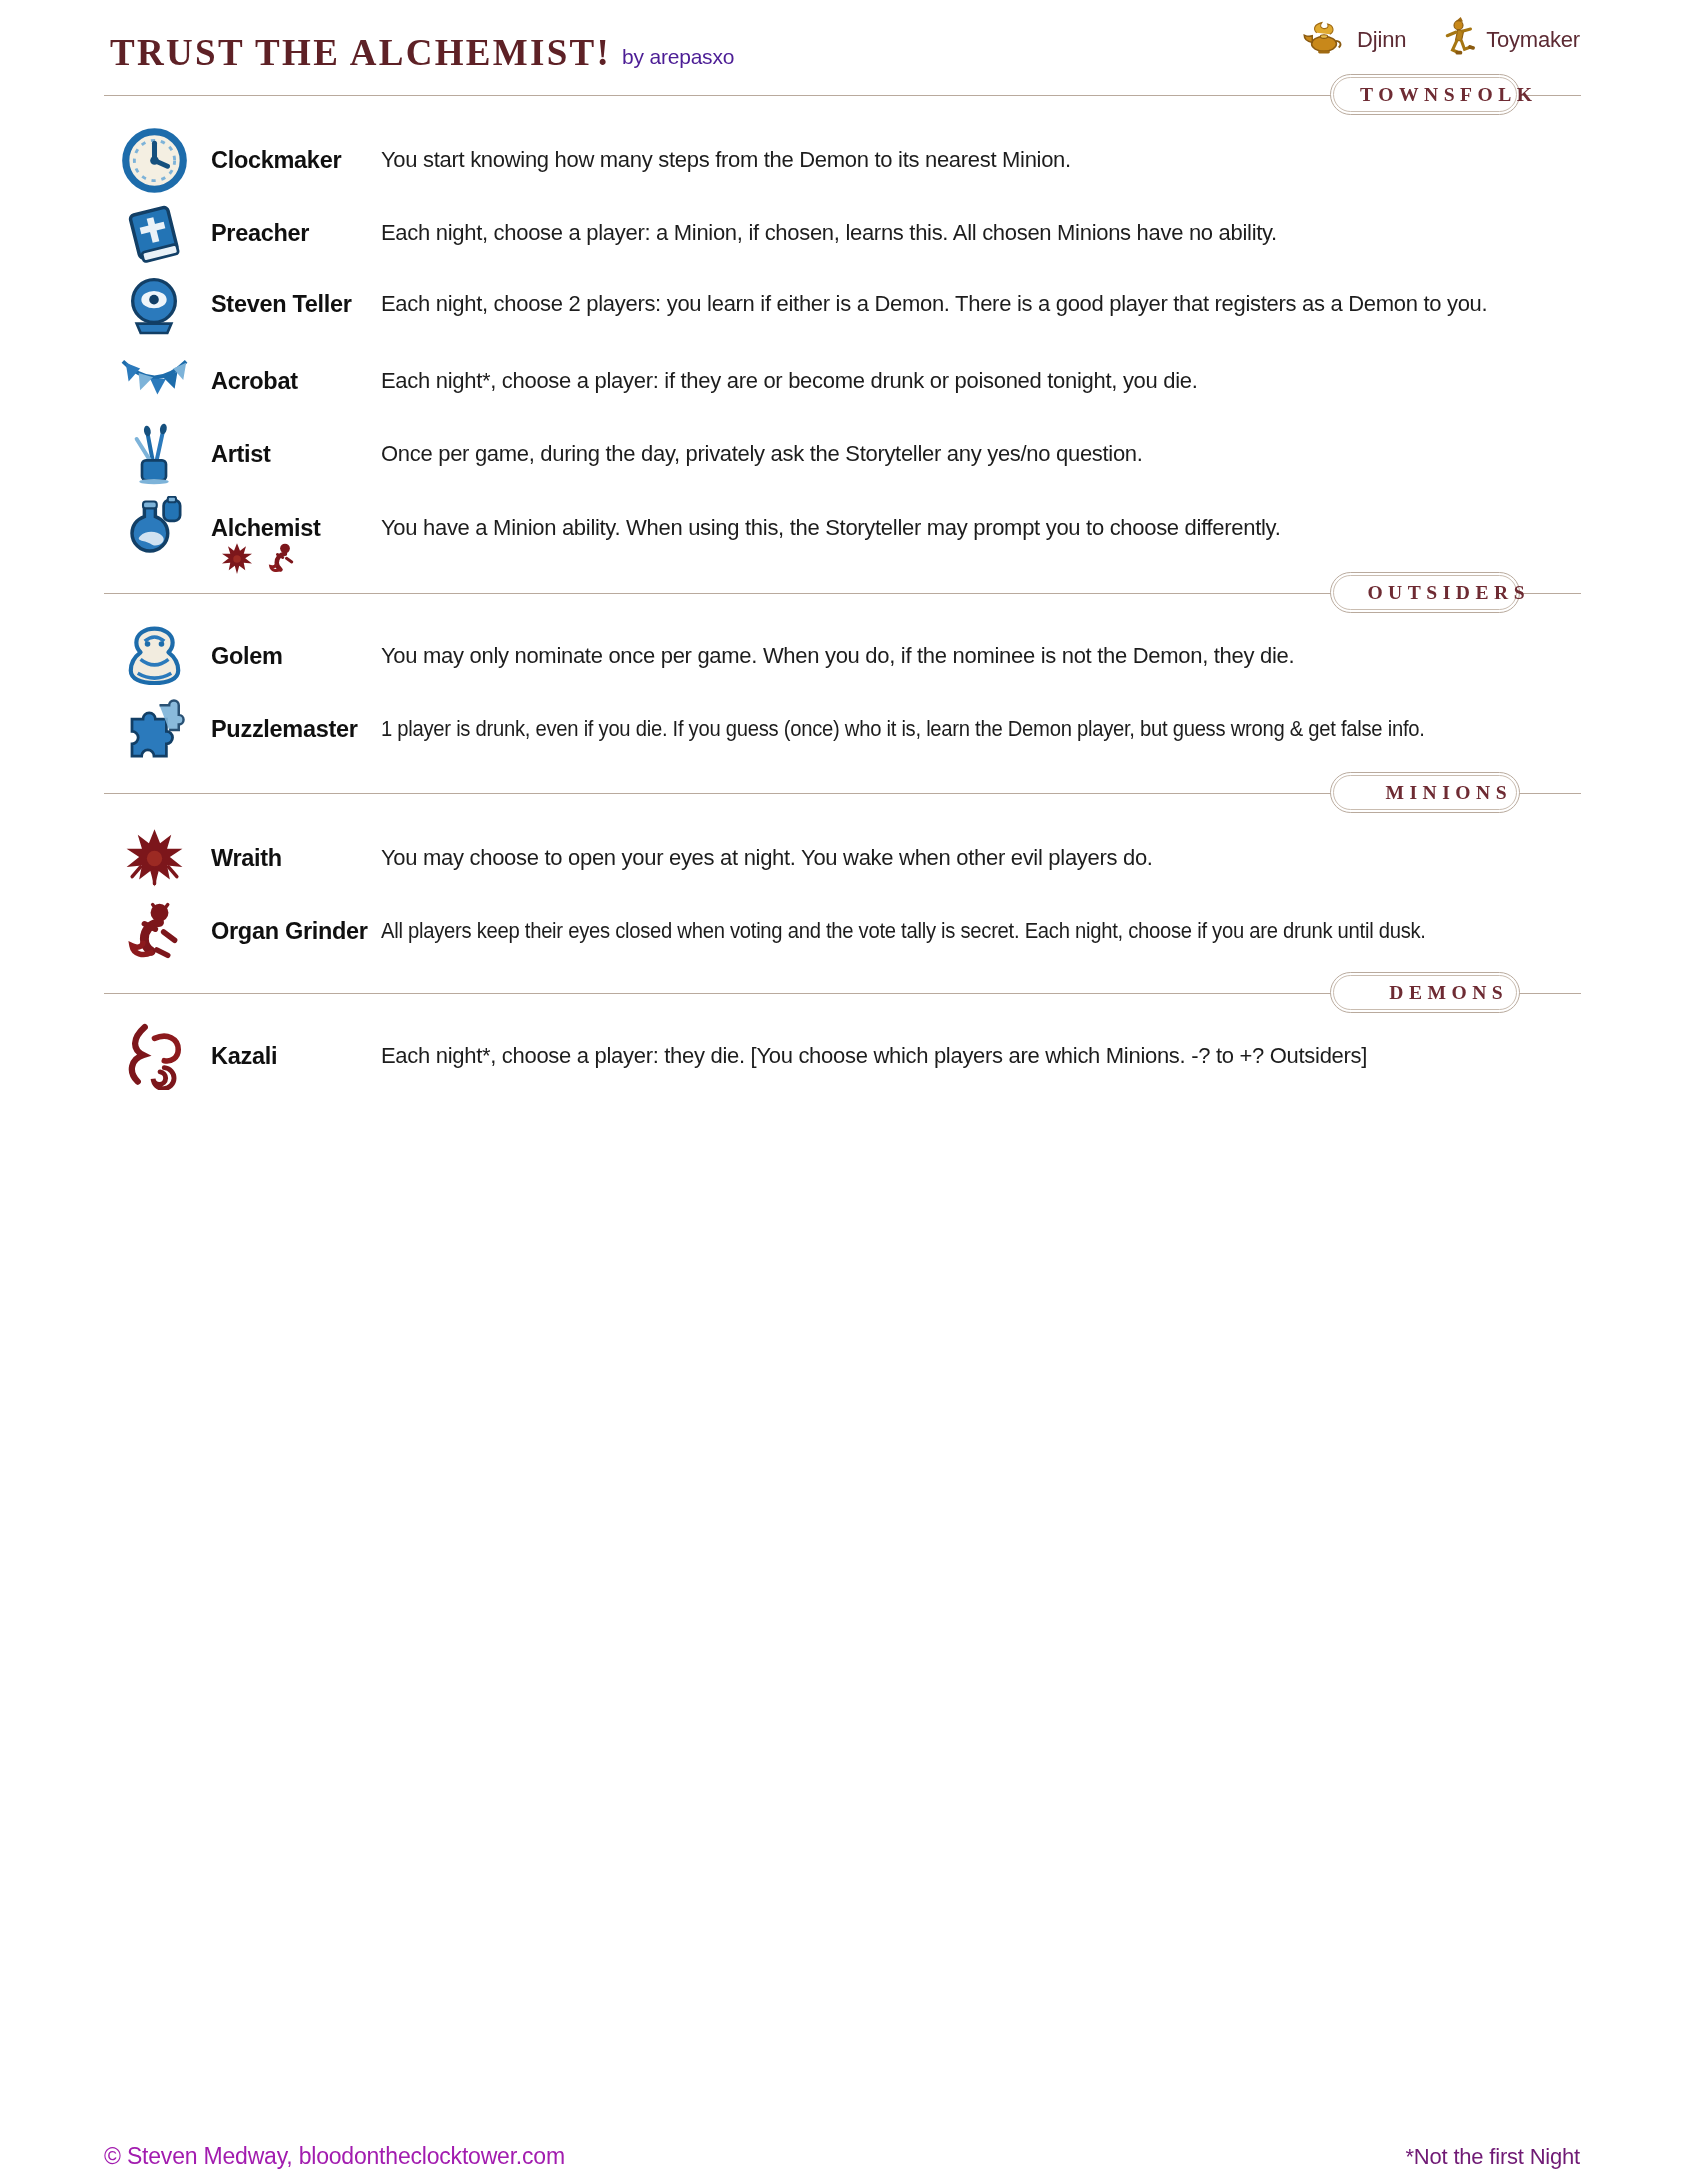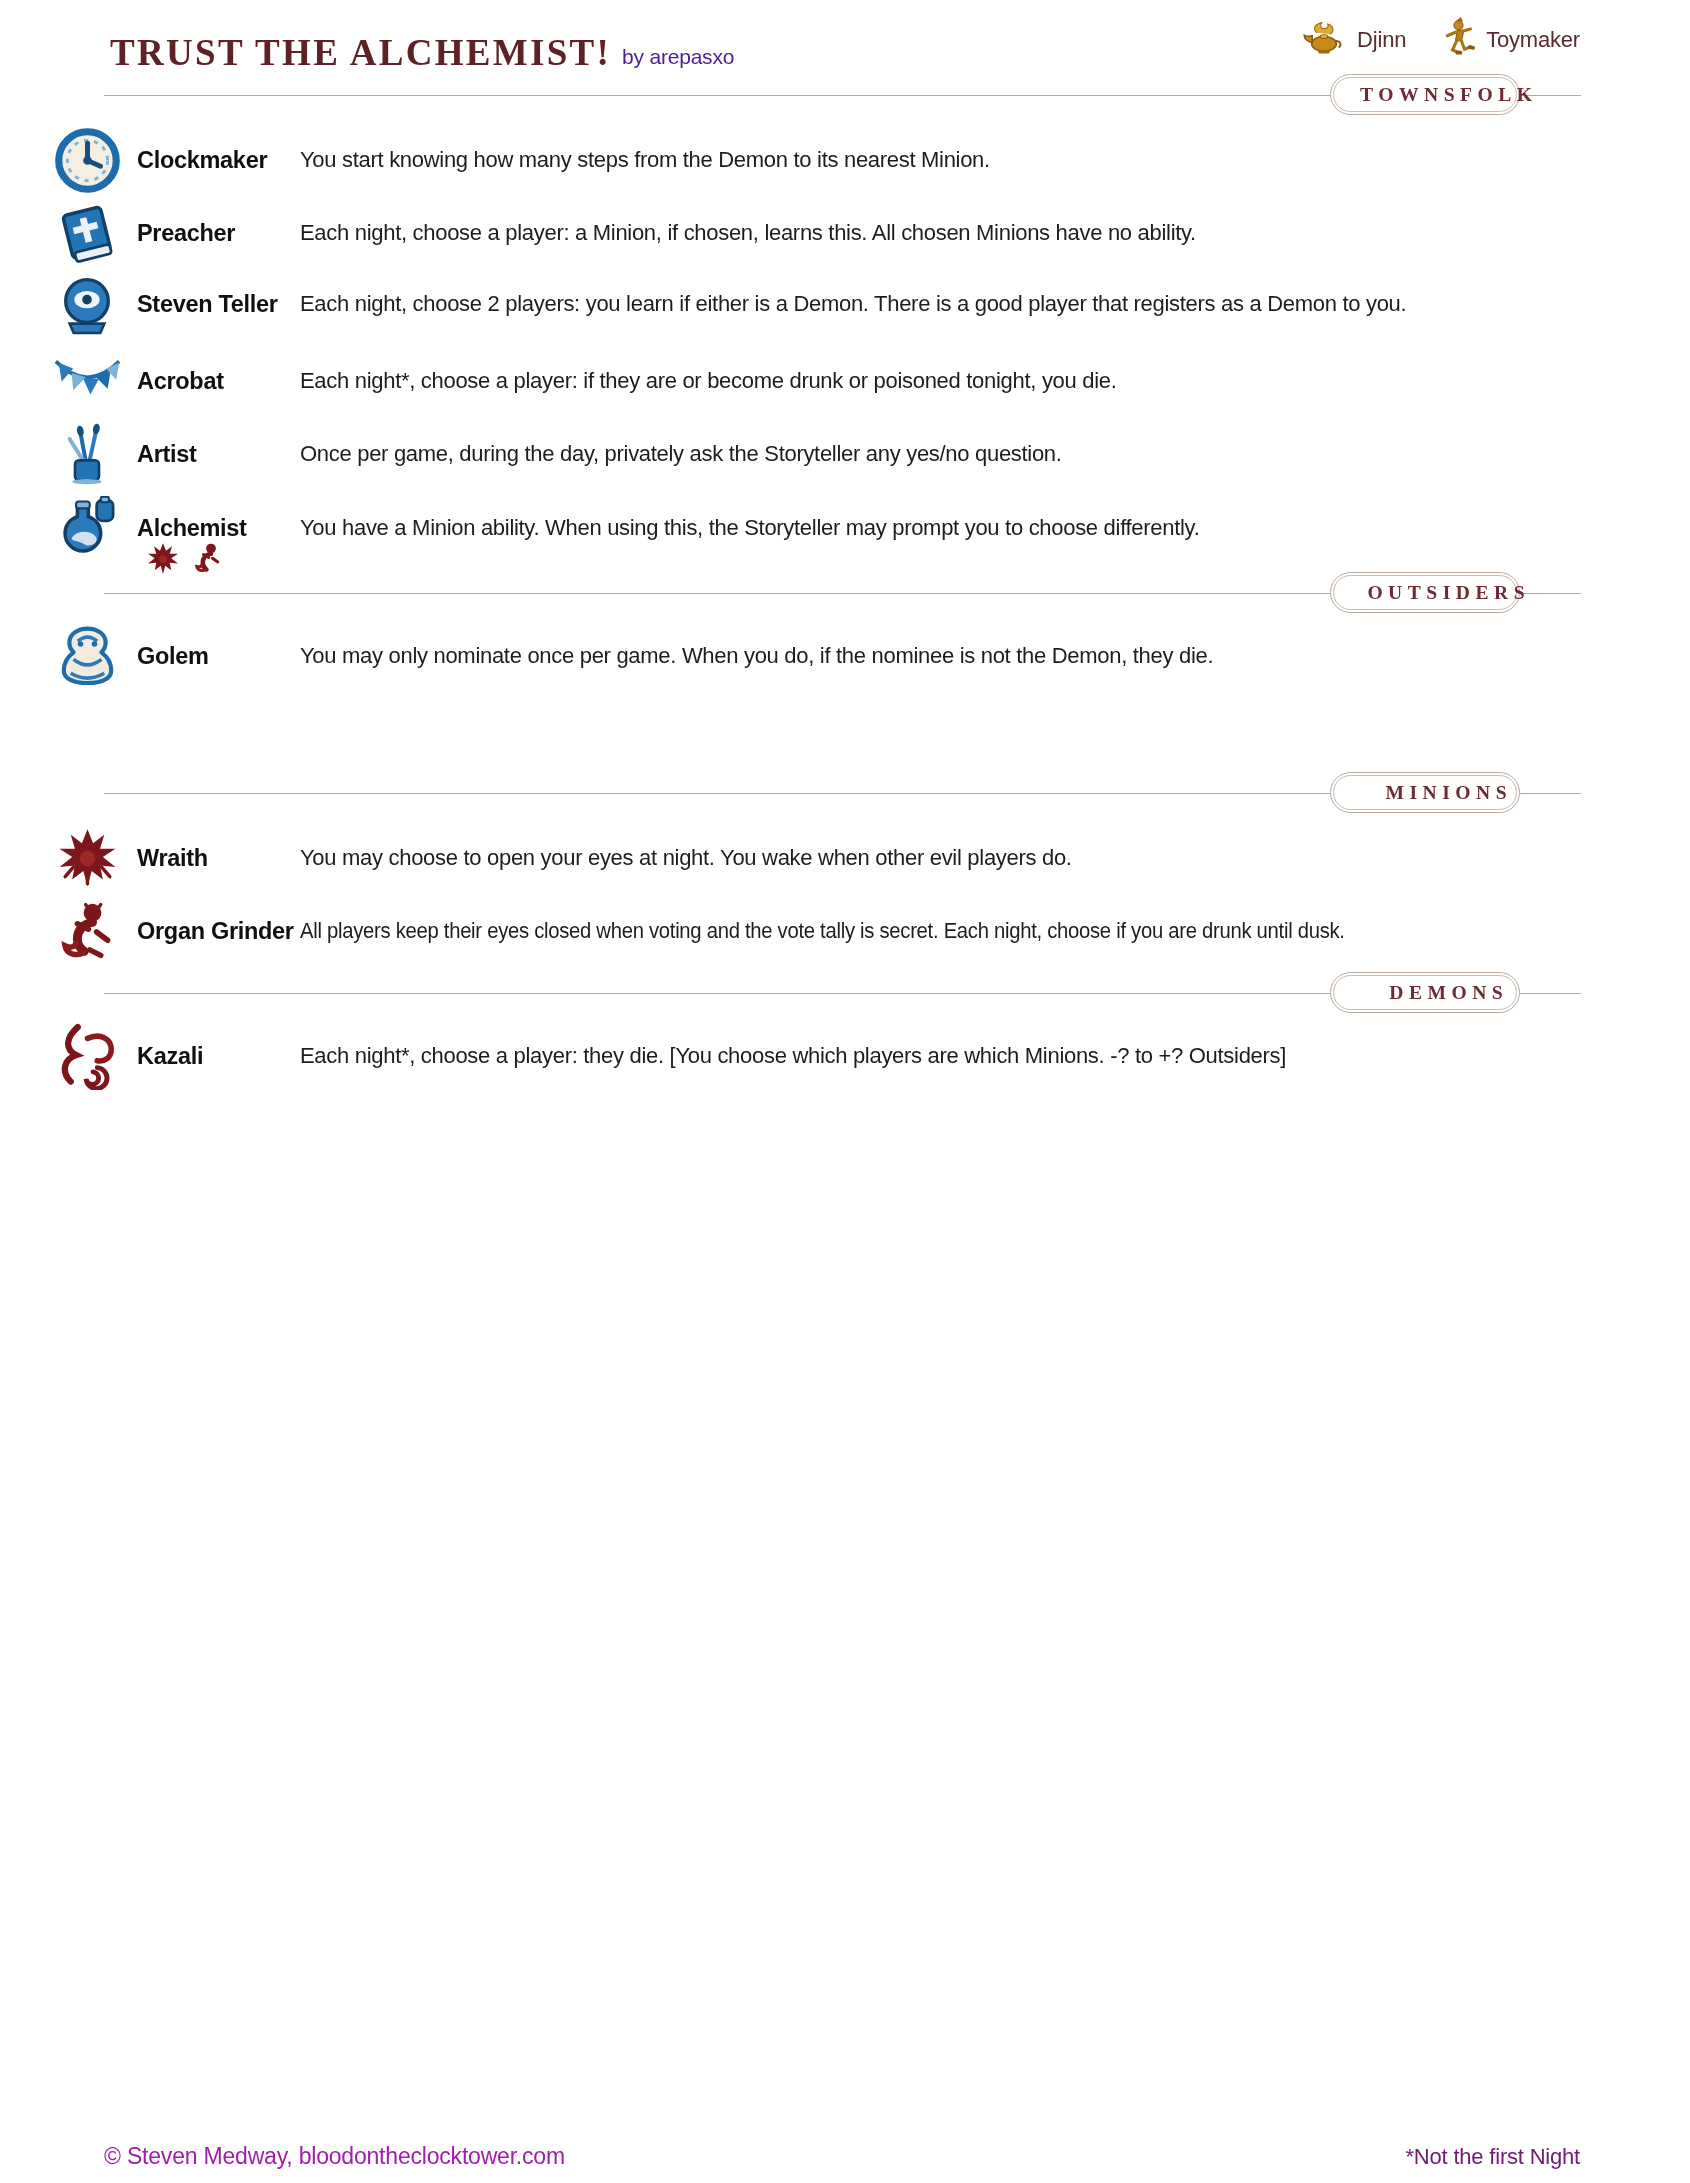--- a/index.html
+++ b/index.html
@@ -19,22 +19,22 @@
   .divider .line{position:absolute;top:0;left:0;right:0;border-top:1.6px solid #b9aa9d;}
   .pill{position:absolute;top:-21px;left:1226px;width:190px;height:41px;background:#fff;
         border:1.6px solid #b9aa9d;border-radius:22px;box-sizing:border-box;}
   .pill-inner{position:absolute;inset:2.3px;border:1.6px solid #c9bcb0;border-radius:18px;
         display:flex;align-items:center;justify-content:center;
         font-family:"Liberation Serif",serif;font-size:19.6px;font-weight:bold;
         letter-spacing:5.5px;color:#6e2b33;text-indent:5.5px;padding-left:42px;}
 
   
   .row{position:absolute;left:0;width:1452px;height:73px;display:grid;
-       grid-template-columns:74px 150px 1fr;column-gap:13px;
-       padding-left:50px;padding-right:110px;box-sizing:border-box;align-items:center;}
+       grid-template-columns:74px 150px 1fr;column-gap:20px;
+       padding-left:117px;padding-right:110px;box-sizing:border-box;align-items:center;}
   .icon-cell{display:flex;align-items:center;justify-content:center;height:73px;}
   .icon-cell svg{display:block;}
   .name-cell{position:relative;display:flex;align-items:center;height:73px;}
   .name{font-weight:bold;font-size:23.5px;color:#101010;letter-spacing:-0.3px;white-space:nowrap;}
   .sub-icons{position:absolute;top:49px;left:7.8px;display:flex;gap:9.4px;}
   .ability{font-size:22px;color:#1d1d1d;letter-spacing:-0.3px;line-height:1.2;white-space:nowrap;}
   .condensed .ability{transform:scaleX(0.92);transform-origin:left center;}
 
   
   .footer-copy{position:absolute;left:104px;top:2143px;font-size:23px;color:#a21caf;letter-spacing:-0.2px;}
@@ -215,20 +215,32 @@
         <circle cx="19" cy="15" r="2" fill="#1d6cab"></circle>
           <circle cx="29" cy="15" r="2" fill="#1d6cab"></circle>
       </svg>
     </div>
     <div class="name-cell">
         <span class="name">Golem</span>
       </div>
     <div class="ability">You may only nominate once per game. When you do, if the nominee is not the Demon, they die.</div>
   </div>
 
+  <div class="row condensed" style="top:693px">
+    <div class="icon-cell">
+      <svg width="66" height="66" viewBox="0 0 48 48">
+        <path d="M8 16h8a4.5 4.5 0 1 1 9 0h8v9a4.5 4.5 0 1 1 0 9v9h-9a4.5 4.5 0 1 0-9 0H8v-9a4.5 4.5 0 1 0 0-9z" fill="#2b7abc" stroke="#123f66" stroke-width="2"></path>
+        <path d="M28 6h7a3.5 3.5 0 1 1 7 0h0v7a3.5 3.5 0 1 1 0 7v4h-7" fill="#7db3d9" stroke="#123f66" stroke-width="1.8" opacity="0.9"></path>
+      </svg>
+    </div>
+    <div class="name-cell">
+        <span class="name">Puzzlemaster</span>
+      </div>
+    <div class="ability">1 player is drunk, even if you die. If you guess (once) who it is, learn the Demon player, but guess wrong &amp; get false info.</div>
+  </div>
 
   <div class="divider" style="top:793px">
     <div class="line"></div>
     <div class="pill">
       <div class="pill-inner">MINIONS</div>
     </div>
   </div>
 
   <div class="row" style="top:822px">
     <div class="icon-cell">

